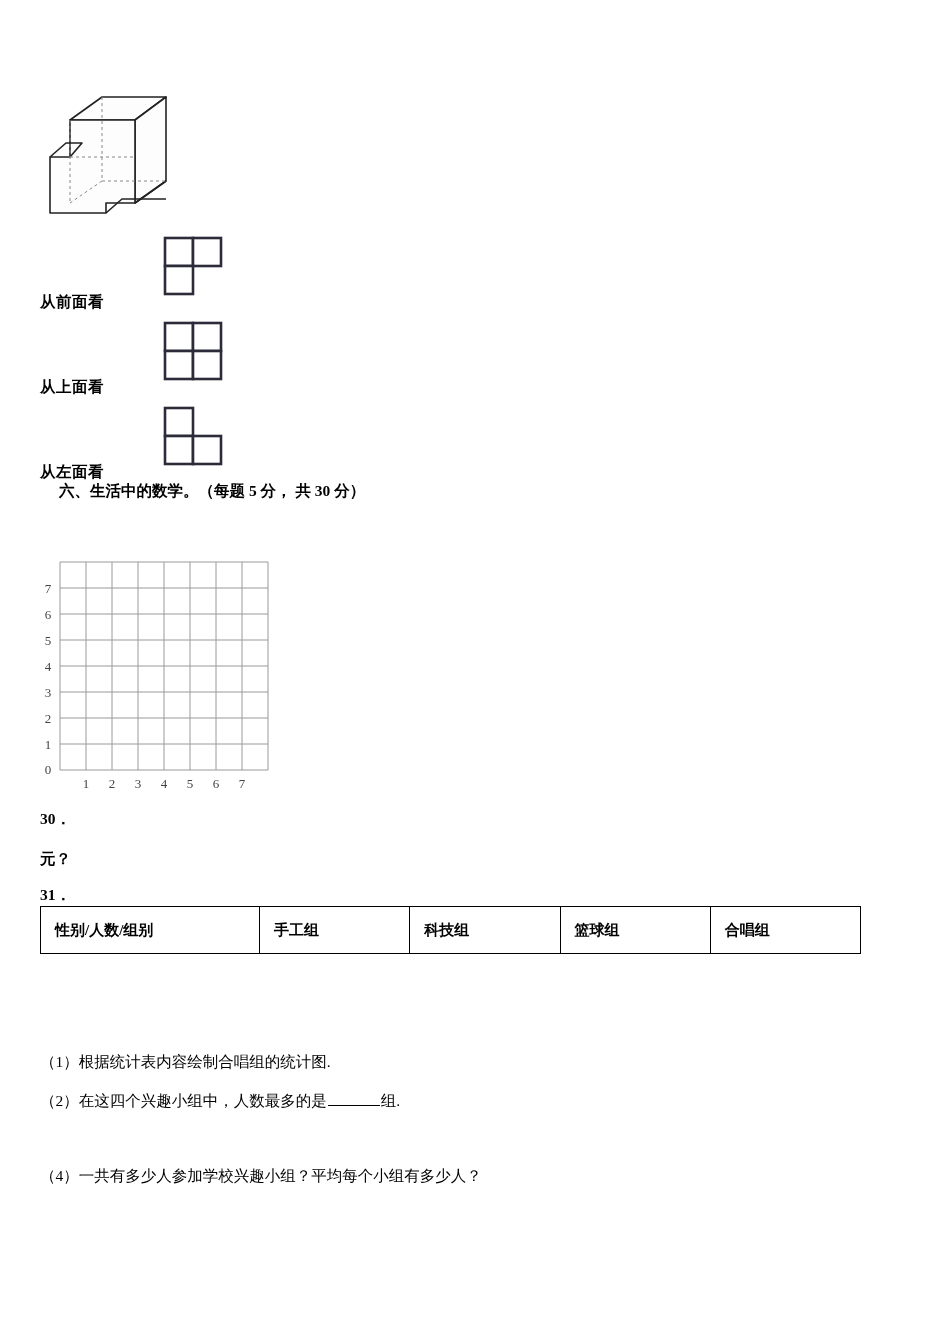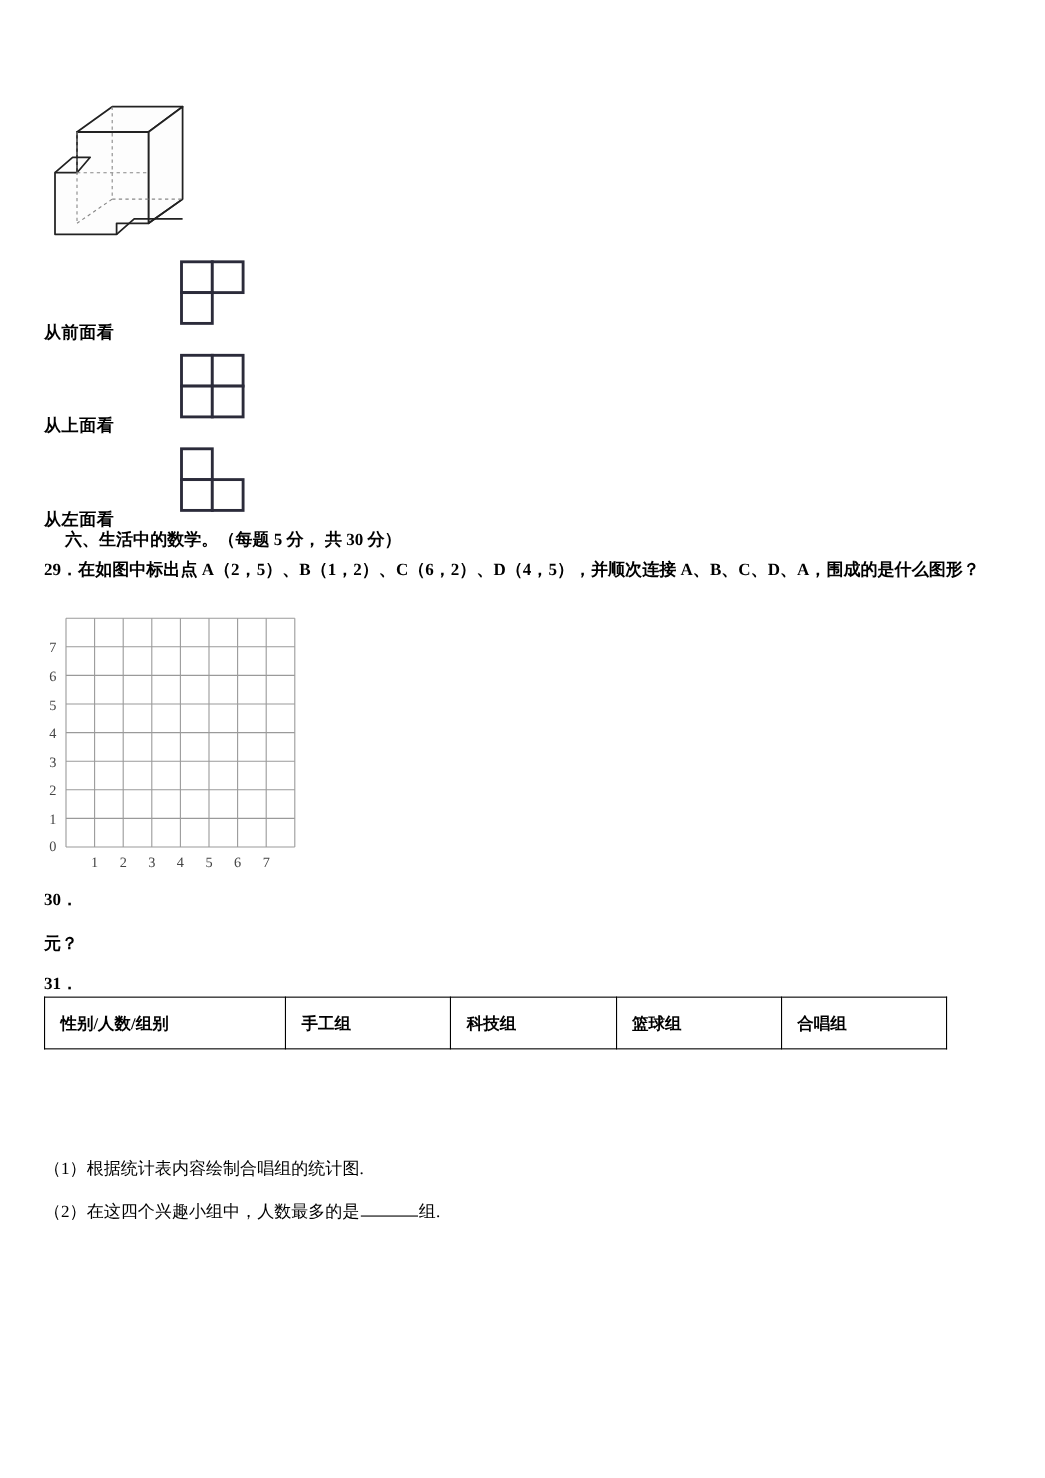--- a/index.html
+++ b/index.html
@@ -204,23 +204,20 @@
             <rect x="33" y="33" width="28" height="28"></rect>
           </g>
         </svg>
       </div>
     </div>
 
   </div>
 
   <div class="txt bold-head" id="section-header">六、生活中的数学。（每题 5 分， 共 30 分）</div>
 
-  <div class="txt q-line" id="q29">
-    <span>29．</span><span>在如图中标出点 A（2，5）、B（1，2）、C（6，2）、D（4，5），并顺次连接 A、B、C、D、A，围成的是什么图形？</span>
-  </div>
 
   <div class="txt" id="grid-wrap">
     <svg class="grid-svg" width="266" height="248" viewBox="0 0 266 248">
 
       <g stroke="#9a9a9a" stroke-width="1" fill="none">
         <line x1="26" y1="222" x2="234" y2="222"></line>
         <line x1="26" y1="196" x2="234" y2="196"></line>
         <line x1="26" y1="170" x2="234" y2="170"></line>
         <line x1="26" y1="144" x2="234" y2="144"></line>
         <line x1="26" y1="118" x2="234" y2="118"></line>
@@ -278,14 +275,17 @@
 
   <div class="subq" id="sub1">
     <span>（1）</span><span>根据统计表内容绘制合唱组的统计图.</span>
   </div>
 
   <div class="subq" id="sub2">
     <span>（2）</span><span>在这四个兴趣小组中，人数最多的是</span><span class="blank"></span><span>组.</span>
   </div>
 
 
+  <div class="subq" id="sub4">
+    <span>（4）</span><span>一共有多少人参加学校兴趣小组？平均每个小组有多少人？</span>
+  </div>
 
 </div>
 
 </body></html>

